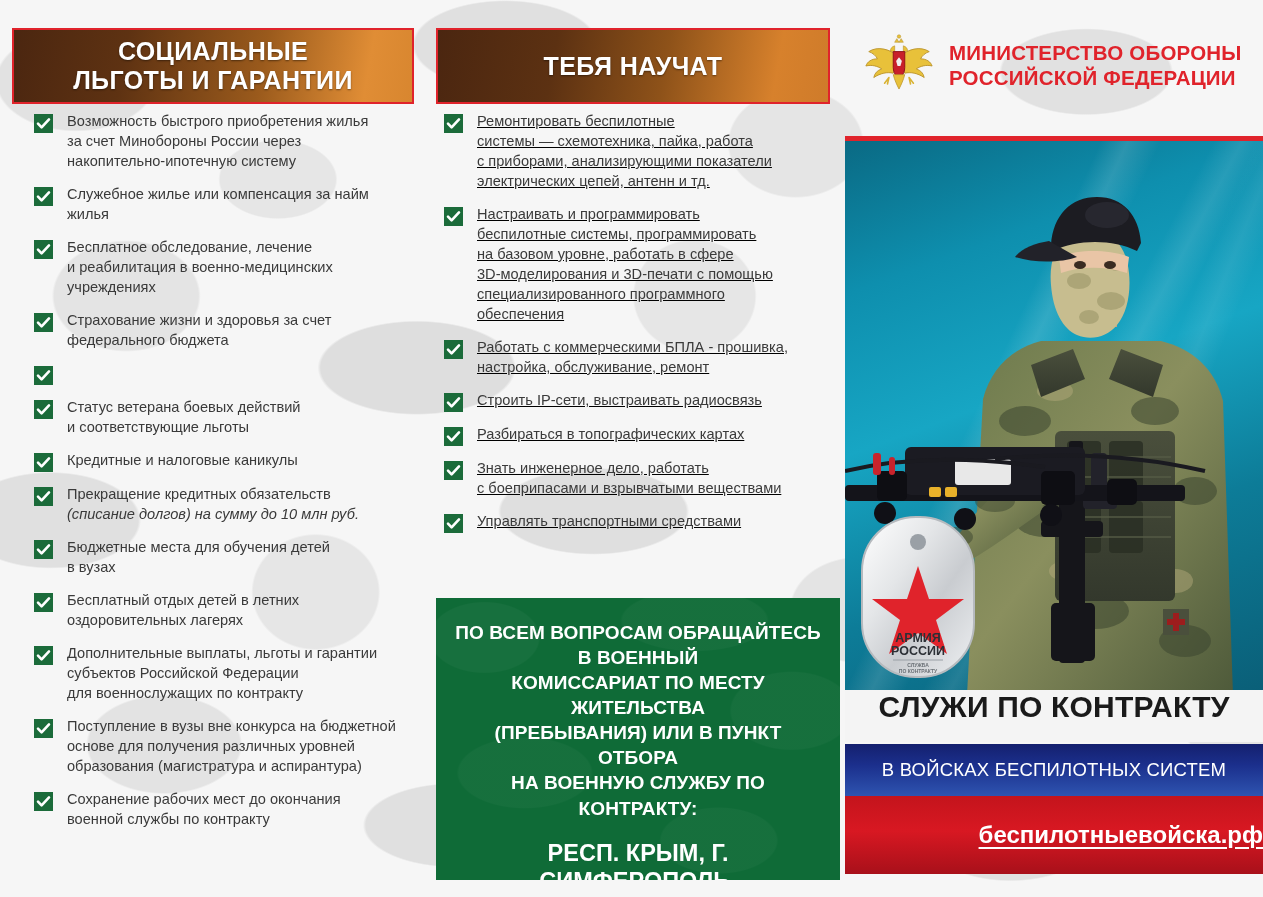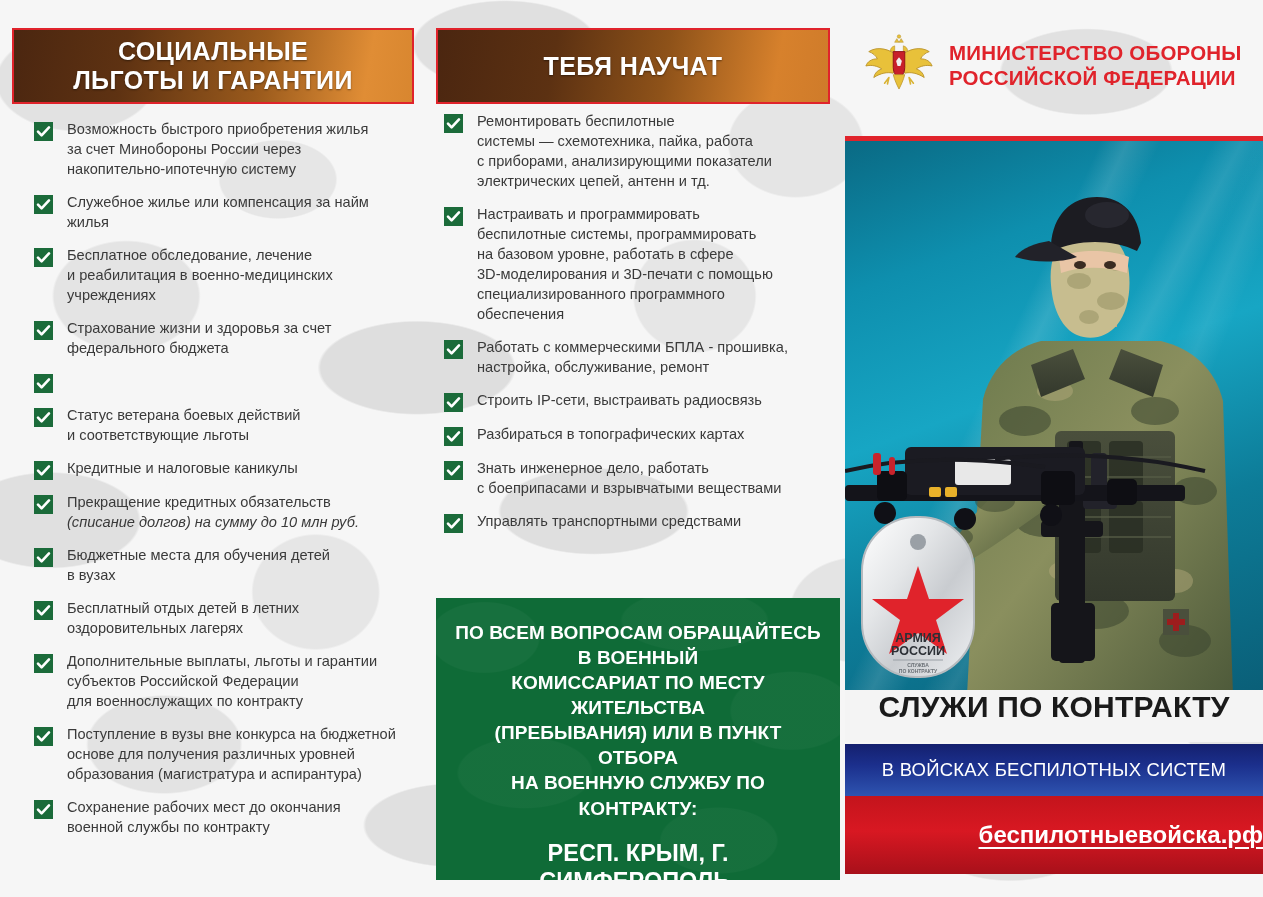--- a/index.html
+++ b/index.html
@@ -87,21 +87,21 @@
     text-align: center;
     text-shadow: 0 1px 2px rgba(0,0,0,.45);
     white-space: pre-line;
   }
 
   
   .checklist {
     position: absolute;
     left: 34px;
     right: 14px;
-    top: 120px;
+    top: 112px;
   }
   .col-mid .checklist { left: 450px; right: 842px; }
 
   .cl-item {
     display: flex;
     align-items: flex-start;
     margin-bottom: 13px;
   }
   .cl-box {
     flex: 0 0 auto;
@@ -406,21 +406,21 @@
           <span class="cl-text">Сохранение рабочих мест до окончания
 военной службы по контракту</span>
         </div>
       </div>
   </div>
 
   <div class="col col-mid">
     <div class="banner-wrap mid">
       <div class="banner-title">ТЕБЯ НАУЧАТ</div>
     </div>
-    <div class="checklist" id="training-list" style="left:14px; right:6px; top:112px;">
+    <div class="checklist" id="training-list" style="left:14px; right:6px; top:112px;text-decoration:underline;">
         <div class="cl-item">
           <span class="cl-box">
             <svg viewBox="0 0 19 19">
               <path d="M4 9.6 L7.6 13.4 L15 5.4" stroke="#ffffff" stroke-width="2.6" fill="none" stroke-linecap="round" stroke-linejoin="round"></path>
             </svg>
           </span>
           <span class="cl-text">Ремонтировать беспилотные
 системы — схемотехника, пайка, работа
 с приборами, анализирующими показатели
 электрических цепей, антенн и тд.</span>

